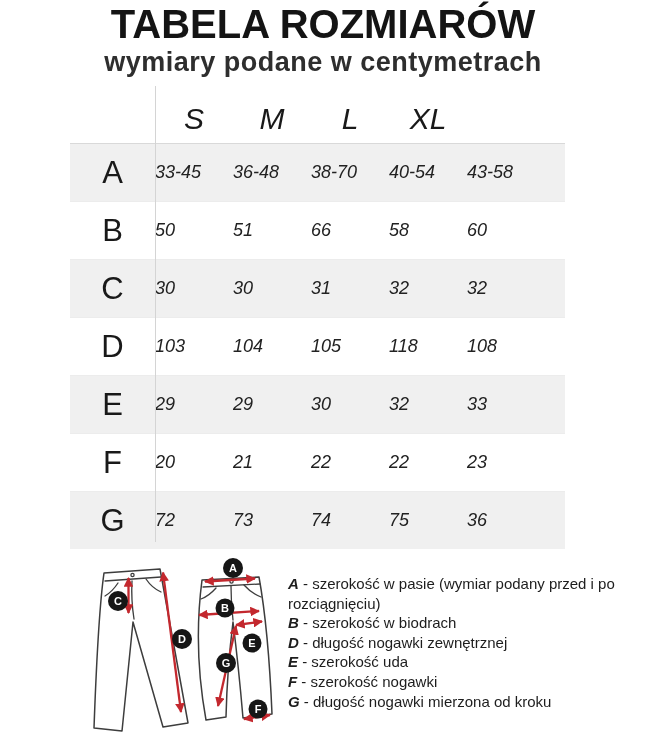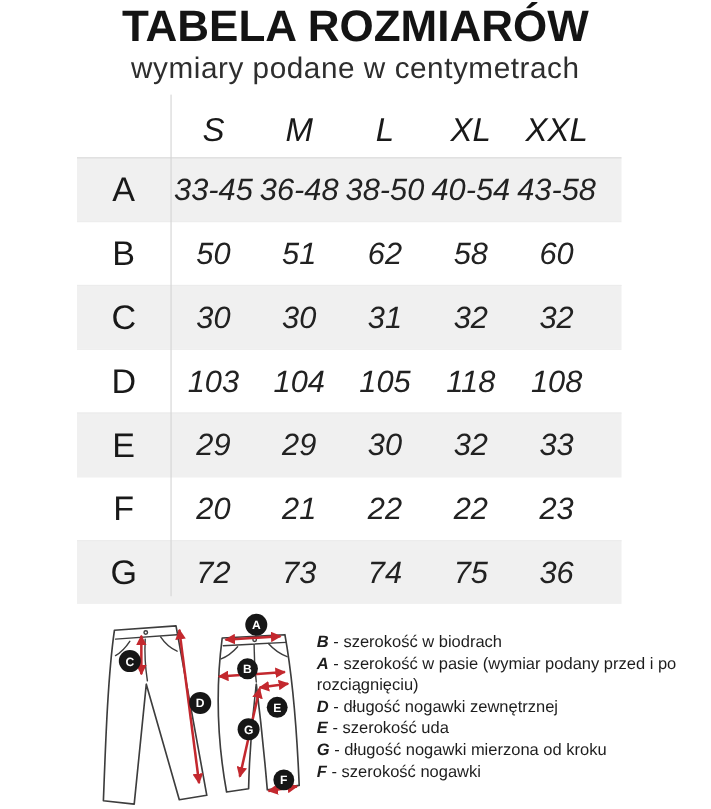--- a/index.html
+++ b/index.html
@@ -6,34 +6,34 @@
   .stage {
     position:relative; width:646px; height:735px; background:#ffffff;
     font-family:"Liberation Sans", sans-serif; overflow:hidden;
   }
   .title {
     position:absolute; top:2px; left:0; width:100%; text-align:center;
     font-size:40px; font-weight:bold; color:#141414; letter-spacing:0px;
   }
   .subtitle {
     position:absolute; top:47px; left:0; width:100%; text-align:center;
-    font-size:27px; font-weight:400; color:#2e2e2e; letter-spacing:0.5px;
+    font-size:27px; font-weight:700; color:#2e2e2e; letter-spacing:0.5px;
   }
   .table { position:absolute; left:70px; top:95px; width:495px; }
   .thead, .trow {
     display:grid; grid-template-columns:85px 78px 78px 78px 78px 78px;
     align-items:center;
   }
   .thead { height:48px; }
   .trow  { height:57px; border-top:1px solid #ececec; }
   .trow.first { border-top:1px solid #d9d9d9; }
   .trow.alt { background:#f0f0f0; }
   .hcell { font-size:30px; font-style:italic; text-align:center; color:#191919; }
   .rlabel { font-size:31px; text-align:center; color:#191919; }
-  .cell  { font-size:28px; font-style:italic; text-align:center; color:#222222; }
+  .cell  { font-size:18px; font-style:italic; text-align:left; color:#222222; }
   .vline {
     position:absolute; left:155px; top:86px; width:1px; height:456px;
     background:#d4d4d4;
   }
   .pants-left  { position:absolute; left:85px;  top:560px; }
   .pants-right { position:absolute; left:195px; top:556px; }
   svg .outline { fill:#ffffff; stroke:#3d3d3d; stroke-width:1.5;
                  stroke-linejoin:round; stroke-linecap:round; }
   svg .detail  { fill:none; stroke:#3d3d3d; stroke-width:1.3; stroke-linecap:round; }
   svg .arrow   { stroke-width:2.3; stroke-linecap:butt; }
@@ -53,36 +53,35 @@
   <div class="title">TABELA ROZMIARÓW</div>
   <div class="subtitle">wymiary podane w centymetrach</div>
 
   <div class="table">
     <div class="thead">
       <div class="hcell"></div>
       <div class="hcell">S</div>
       <div class="hcell">M</div>
       <div class="hcell">L</div>
       <div class="hcell">XL</div>
-      <div class="hcell">XXL</div>
     </div>
 
     <div class="trow alt first">
       <div class="rlabel">A</div>
       <div class="cell">33-45</div>
       <div class="cell">36-48</div>
-      <div class="cell">38-50</div>
+      <div class="cell">38-70</div>
       <div class="cell">40-54</div>
       <div class="cell">43-58</div>
     </div>
     <div class="trow">
       <div class="rlabel">B</div>
       <div class="cell">50</div>
       <div class="cell">51</div>
-      <div class="cell">62</div>
+      <div class="cell">66</div>
       <div class="cell">58</div>
       <div class="cell">60</div>
     </div>
     <div class="trow alt">
       <div class="rlabel">C</div>
       <div class="cell">30</div>
       <div class="cell">30</div>
       <div class="cell">31</div>
       <div class="cell">32</div>
       <div class="cell">32</div>
@@ -166,21 +165,21 @@
     <text class="mletter" x="30" y="56">B</text>
     <circle cx="57" cy="87" r="9.5" fill="#161616"></circle>
     <text class="mletter" x="57" y="91">E</text>
     <circle cx="31" cy="107" r="10" fill="#161616"></circle>
     <text class="mletter" x="31" y="111">G</text>
     <circle cx="63" cy="153" r="9.5" fill="#161616"></circle>
     <text class="mletter" x="63" y="157">F</text>
   </svg>
 
   <div class="legend">
+    <div class="li"><b>A</b><span> - szerokość w pasie (wymiar podany przed i po rozciągnięciu)</span></div>
     <div class="li"><b>B</b><span> - szerokość w biodrach</span></div>
-    <div class="li"><b>A</b><span> - szerokość w pasie (wymiar podany przed i po rozciągnięciu)</span></div>
     <div class="li"><b>D</b><span> - długość nogawki zewnętrznej</span></div>
     <div class="li"><b>E</b><span> - szerokość uda</span></div>
+    <div class="li"><b>F</b><span> - szerokość nogawki</span></div>
     <div class="li"><b>G</b><span> - długość nogawki mierzona od kroku</span></div>
-    <div class="li"><b>F</b><span> - szerokość nogawki</span></div>
   </div>
 
 </div>
 
 </body></html>

